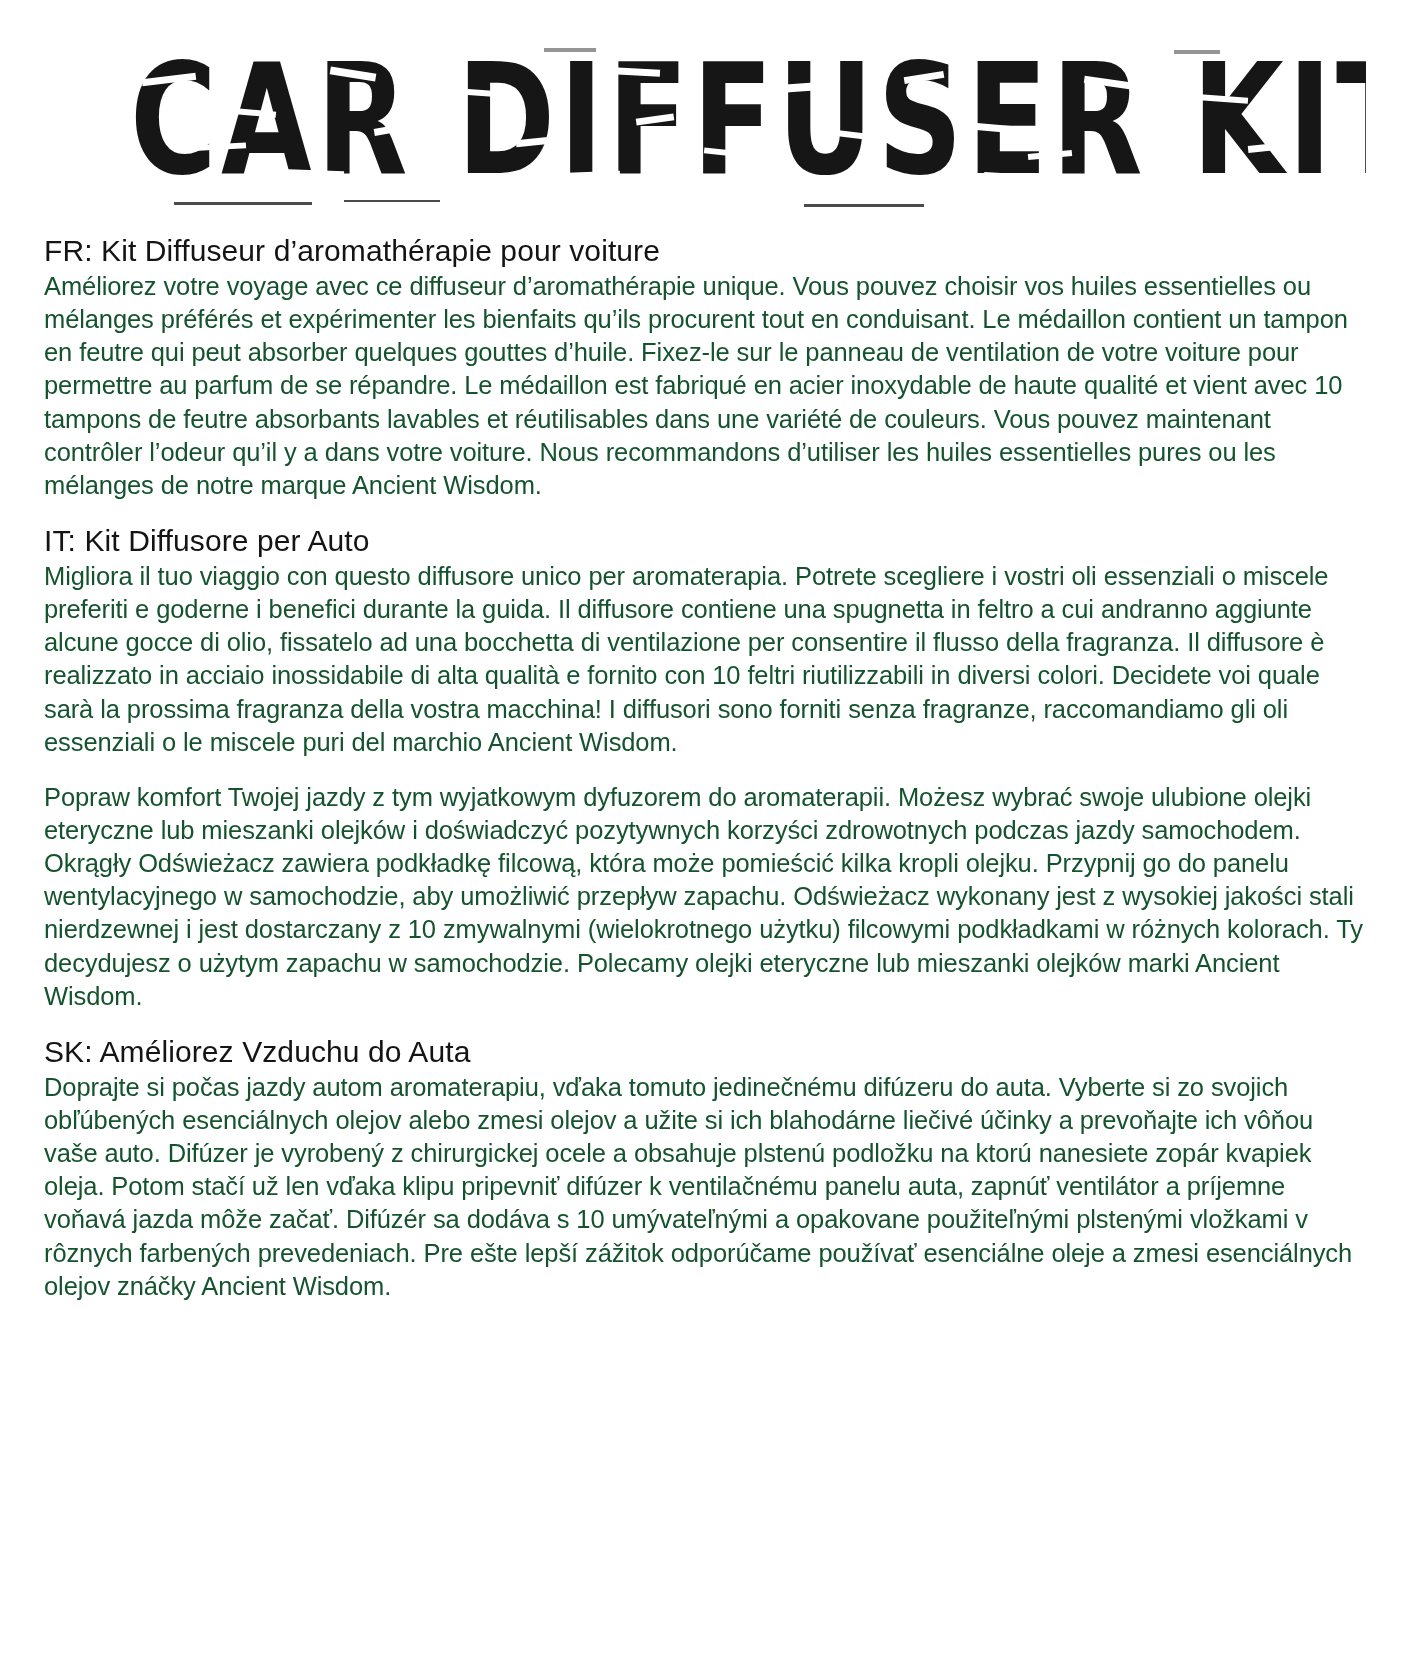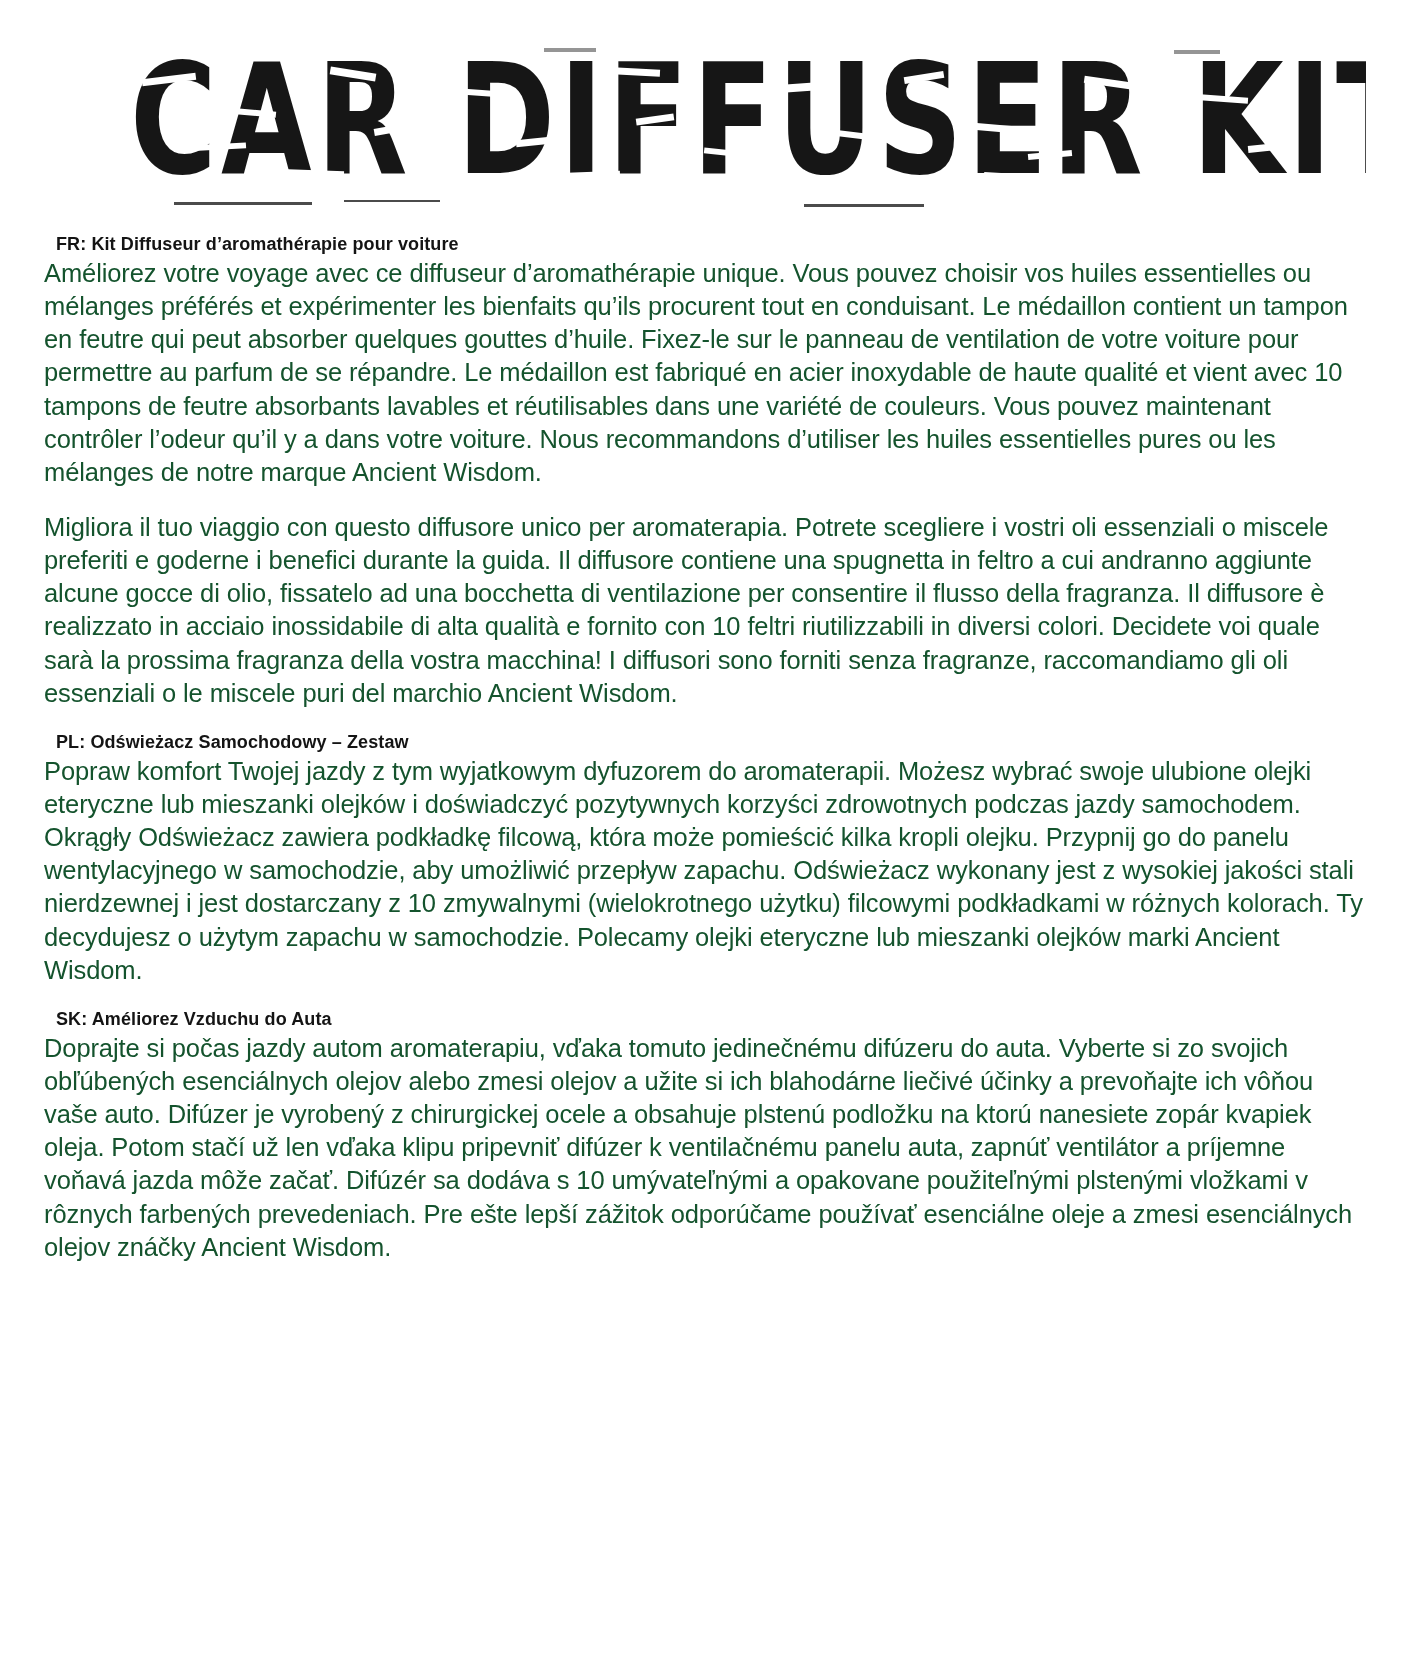--- a/index.html
+++ b/index.html
@@ -62,23 +62,23 @@
   }
   
   .content {
     margin-top: 24px;
   }
   .block {
     margin-bottom: 22px;
   }
   .block:last-child { margin-bottom: 0; }
   .block h2 {
-    margin: 0 0 2px 12px;
-    font-size: 18px;
-    font-weight: 700;
+    margin: 0 0 2px 0;
+    font-size: 30px;
+    font-weight: 400;
     letter-spacing: .1px;
     color: #141414;
   }
   .block p {
     margin: 0;
     font-size: 25.5px;
     line-height: 1.30;
     letter-spacing: -.1px;
     color: #14532d;
     text-align: left;
@@ -125,25 +125,25 @@
   </div>
 
   <div class="content">
 
     <div class="block">
       <h2>FR: Kit Diffuseur d’aromathérapie pour voiture</h2>
       <p>Améliorez votre voyage avec ce diffuseur d’aromathérapie unique. Vous pouvez choisir vos huiles essentielles ou mélanges préférés et expérimenter les bienfaits qu’ils procurent tout en conduisant. Le médaillon contient un tampon en feutre qui peut absorber quelques gouttes d’huile. Fixez-le sur le panneau de ventilation de votre voiture pour permettre au parfum de se répandre. Le médaillon est fabriqué en acier inoxydable de haute qualité et vient avec 10 tampons de feutre absorbants lavables et réutilisables dans une variété de couleurs. Vous pouvez maintenant contrôler l’odeur qu’il y a dans votre voiture. Nous recommandons d’utiliser les huiles essentielles pures ou les mélanges de notre marque Ancient Wisdom.</p>
     </div>
 
     <div class="block">
+      <h2>IT: Kit Diffusore per Auto</h2>
       <p>Migliora il tuo viaggio con questo diffusore unico per aromaterapia. Potrete scegliere i vostri oli essenziali o miscele preferiti e goderne i benefici durante la guida. Il diffusore contiene una spugnetta in feltro a cui andranno aggiunte alcune gocce di olio, fissatelo ad una bocchetta di ventilazione per consentire il flusso della fragranza. Il diffusore è realizzato in acciaio inossidabile di alta qualità e fornito con 10 feltri riutilizzabili in diversi colori. Decidete voi quale sarà la prossima fragranza della vostra macchina! I diffusori sono forniti senza fragranze, raccomandiamo gli oli essenziali o le miscele puri del marchio Ancient Wisdom.</p>
     </div>
 
     <div class="block">
-      <h2>PL: Odświeżacz Samochodowy – Zestaw</h2>
       <p>Popraw komfort Twojej jazdy z tym wyjatkowym dyfuzorem do aromaterapii.  Możesz wybrać swoje ulubione olejki eteryczne lub mieszanki olejków i doświadczyć pozytywnych korzyści zdrowotnych podczas jazdy samochodem. Okrągły Odświeżacz zawiera podkładkę filcową, która może pomieścić kilka kropli olejku. Przypnij go do panelu wentylacyjnego w samochodzie, aby umożliwić przepływ zapachu. Odświeżacz wykonany jest z wysokiej jakości stali nierdzewnej i jest dostarczany z 10 zmywalnymi (wielokrotnego użytku) filcowymi podkładkami w różnych kolorach. Ty decydujesz o użytym zapachu w samochodzie. Polecamy olejki eteryczne lub mieszanki olejków marki Ancient Wisdom.</p>
     </div>
 
     <div class="block">
       <h2>SK: Améliorez Vzduchu do Auta</h2>
       <p>Doprajte si počas jazdy autom aromaterapiu, vďaka tomuto jedinečnému difúzeru do auta. Vyberte si zo svojich obľúbených esenciálnych olejov alebo zmesi olejov a užite si ich blahodárne liečivé účinky a prevoňajte ich vôňou vaše auto. Difúzer je vyrobený z chirurgickej ocele a obsahuje plstenú podložku na ktorú nanesiete zopár kvapiek oleja. Potom stačí už len vďaka klipu pripevniť difúzer k ventilačnému panelu auta, zapnúť ventilátor a príjemne voňavá jazda môže začať. Difúzér sa dodáva s 10 umývateľnými a opakovane použiteľnými plstenými vložkami v rôznych farbených prevedeniach. Pre ešte lepší zážitok odporúčame používať esenciálne oleje a zmesi esenciálnych olejov znáčky Ancient Wisdom.</p>
     </div>
 
   </div>
 </div>

